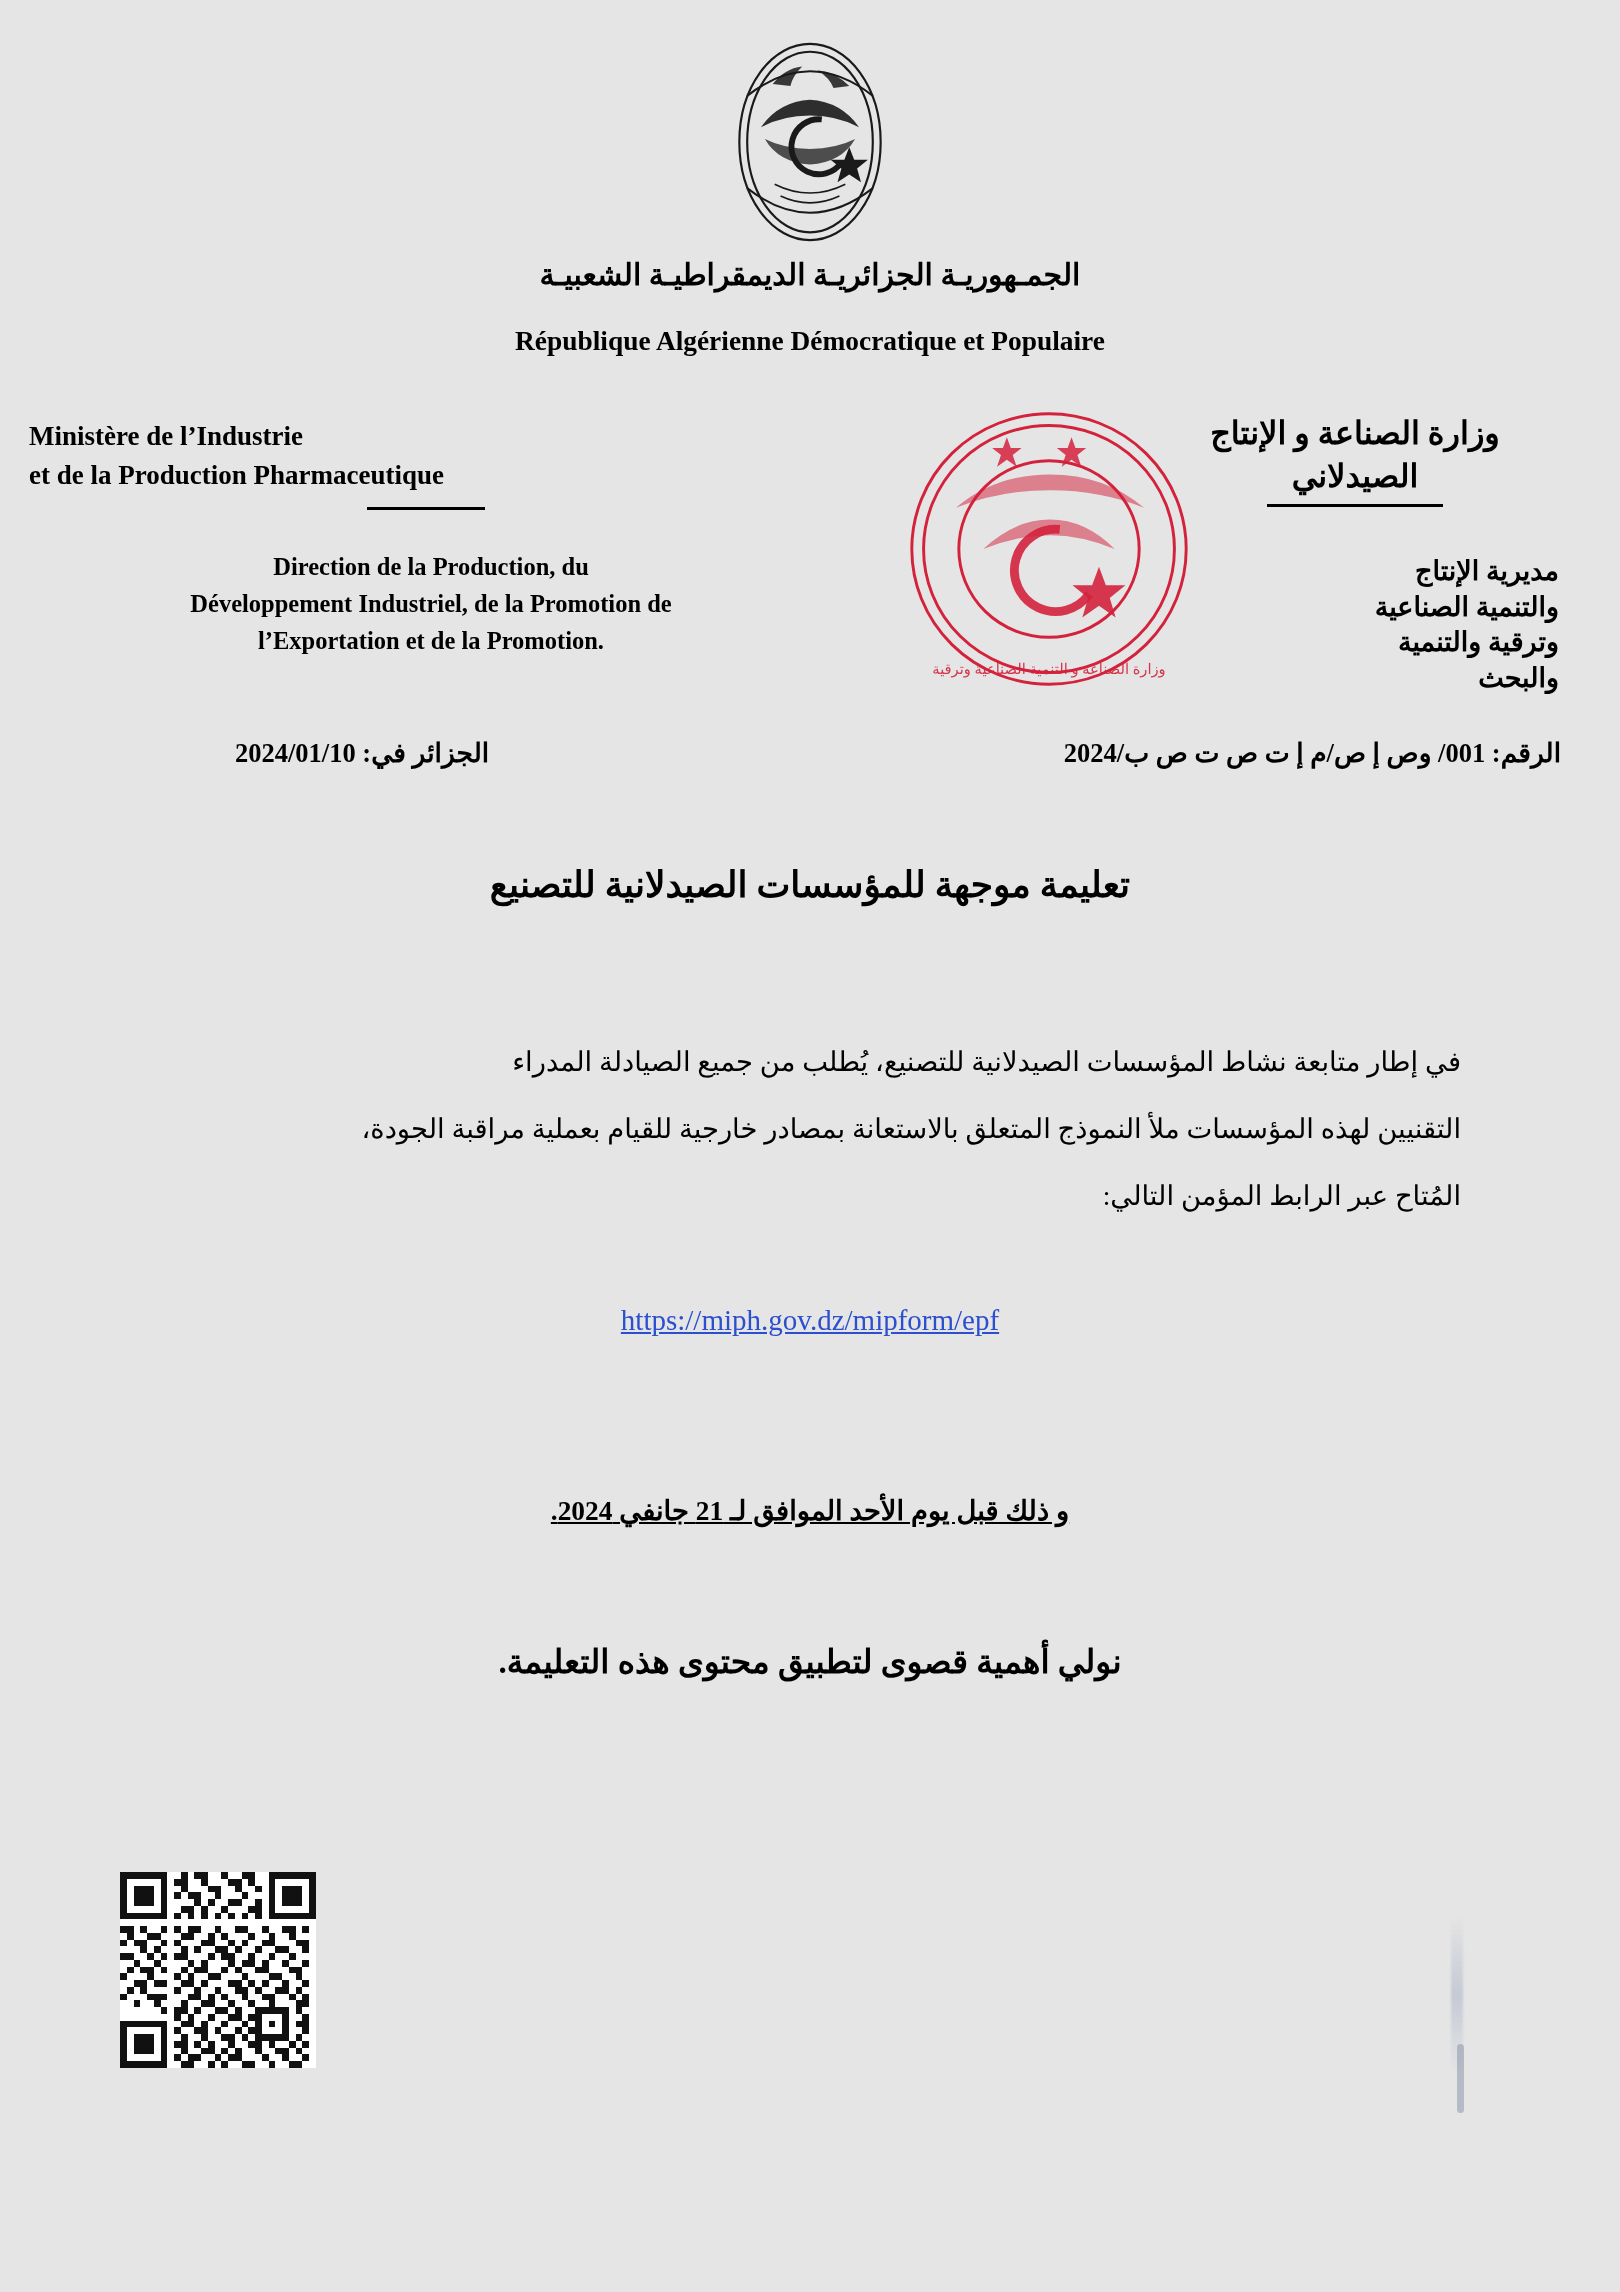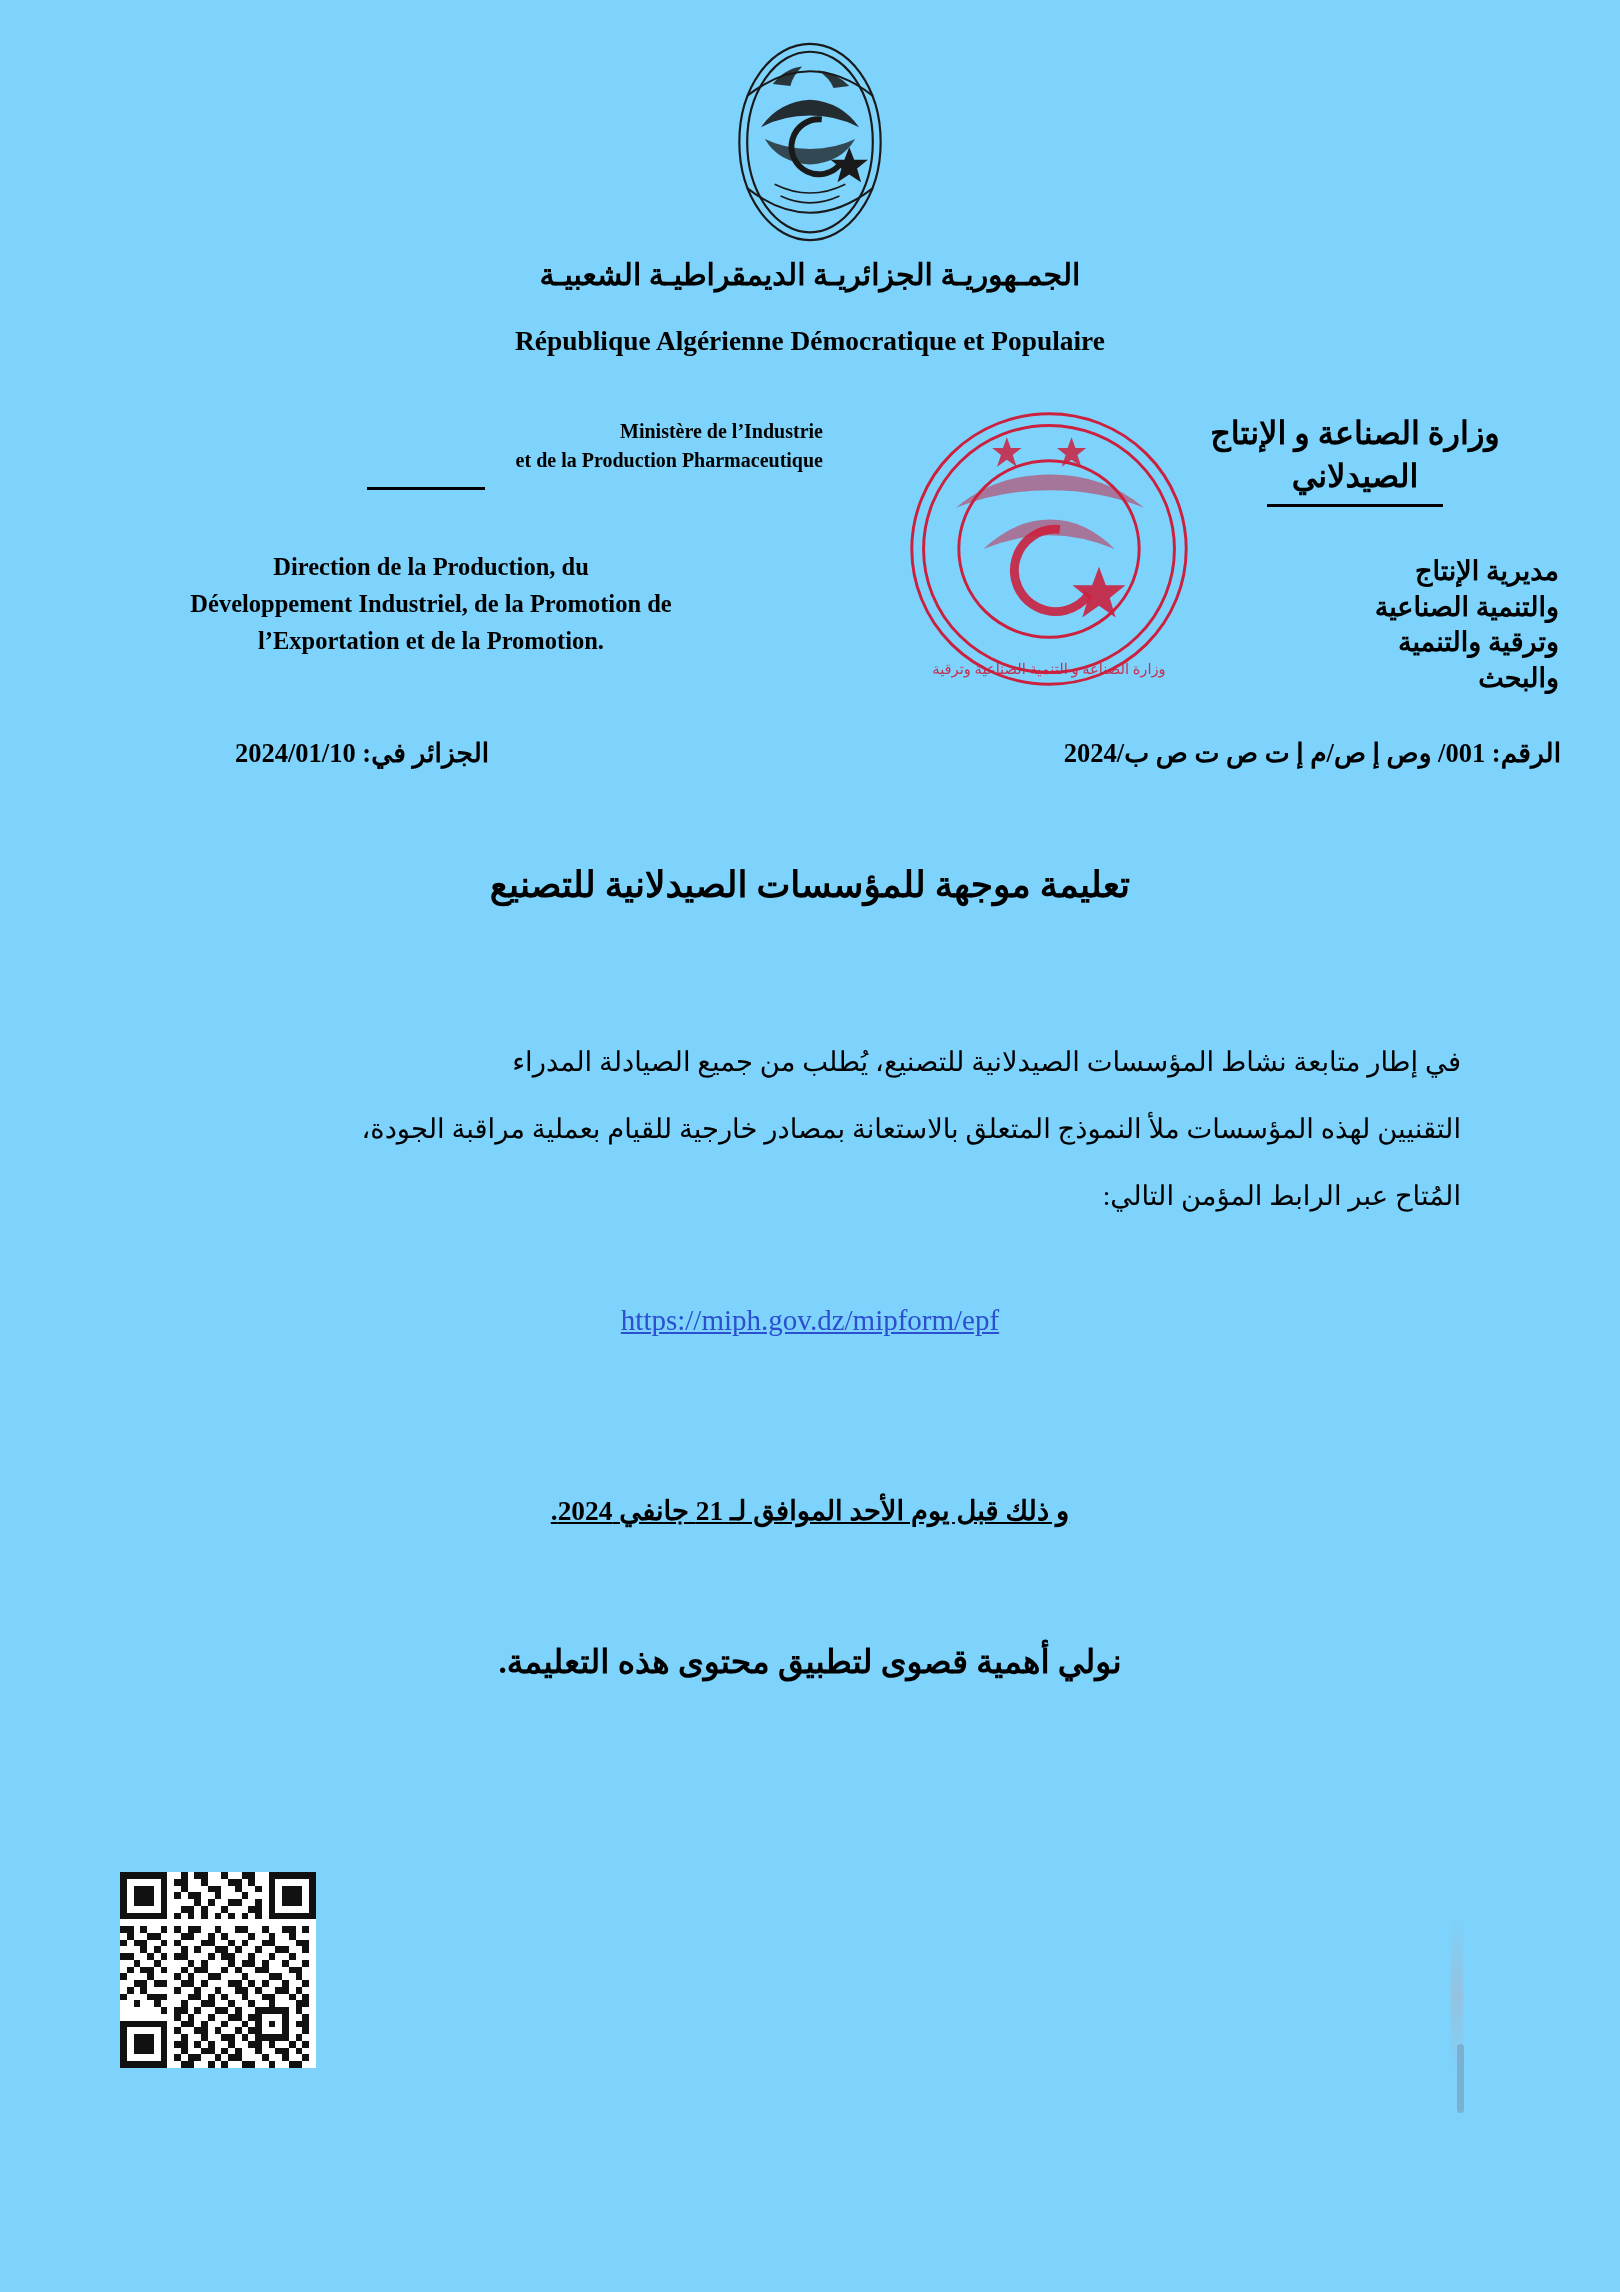--- a/index.html
+++ b/index.html
@@ -14,21 +14,21 @@
     font-family: "Liberation Serif", serif;
     color: #000000;
     overflow: hidden;
   }
 
   .page {
     position: absolute;
     left: 0; top: 0;
     width: 1620px;
     height: 2293px;
-    background: #7dd3fc;
+    background: #e5e5e5;
   }
 
   
   .emblem {
     position: absolute;
     left: 50%;
     transform: translateX(-50%);
     top: 37px;
     width: 216px;
     height: 211px;
@@ -56,24 +56,24 @@
     font-weight: bold;
     margin-top: 9px;
   }
 
   
   .ministry-fr {
     position: absolute;
     top: 417px;
     left: 29px;
     width: 794px;
-    text-align: right;
-    font-family: "Liberation Serif", serif;
-    font-weight: bold;
-    font-size: 20px;
+    text-align: left;
+    font-family: "Liberation Serif", serif;
+    font-weight: bold;
+    font-size: 27px;
     line-height: 1.45;
   }
   .ministry-fr .rule {
     width: 118px;
     height: 2.9px;
     background: #000;
     margin: 11.8px auto 13.7px auto;
   }
   .direction-fr {
     position: absolute;

